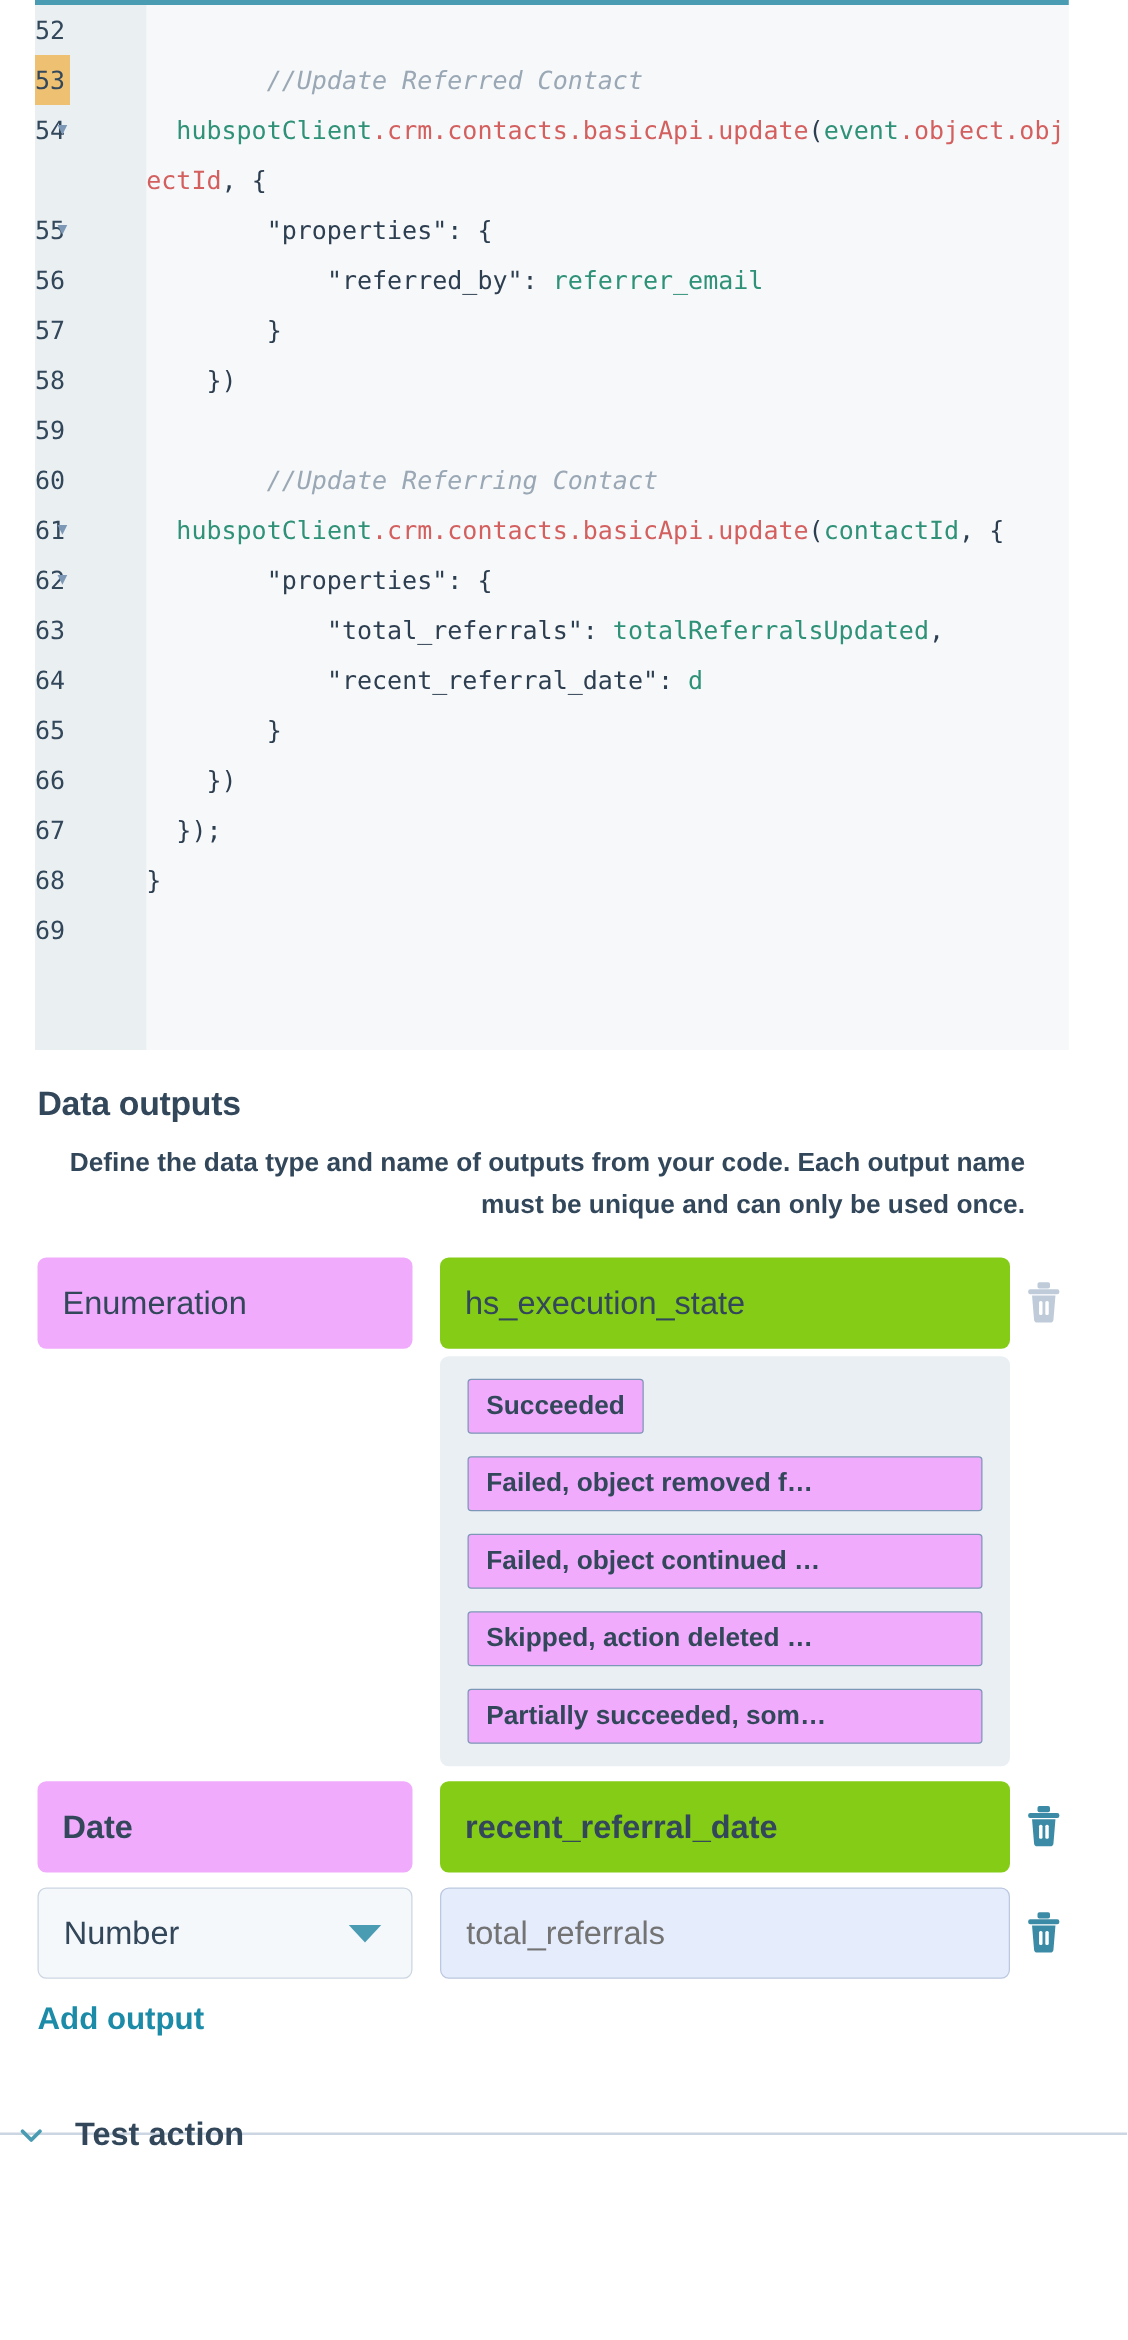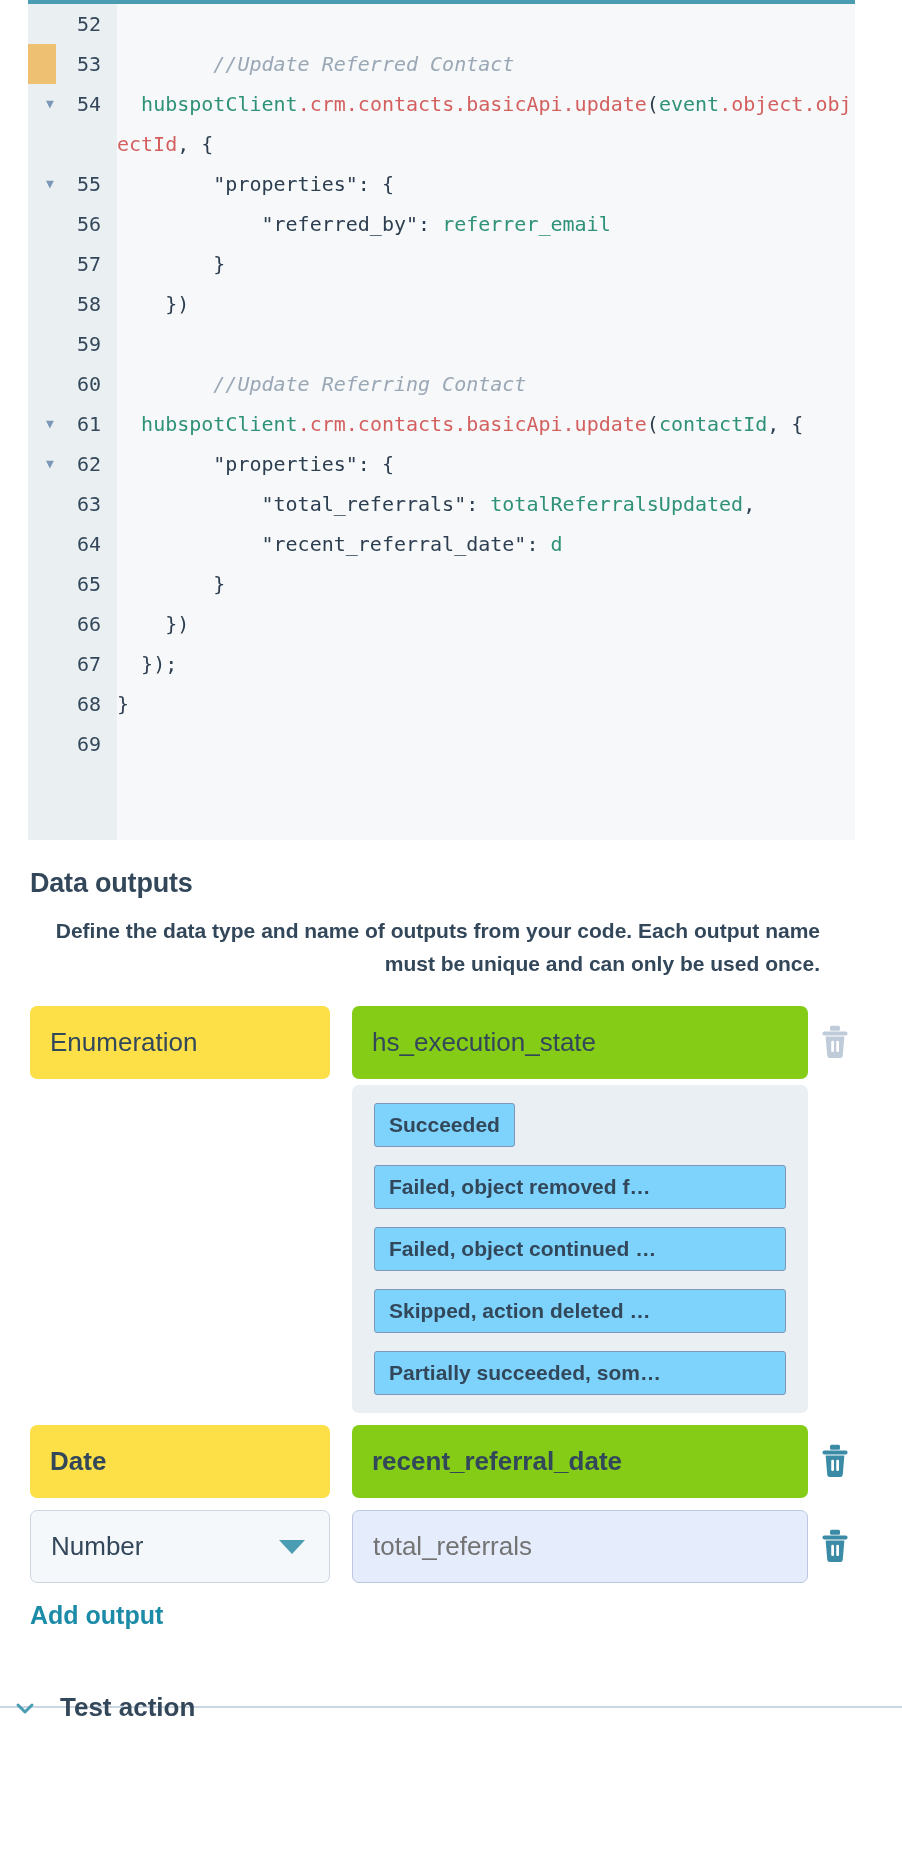--- a/index.html
+++ b/index.html
@@ -31,23 +31,23 @@
   }
   .code-rows {
     position: absolute; left: 0; top: 0; right: 0;
     font-family: "DejaVu Sans Mono", "Liberation Mono", monospace;
     font-size: 20px;
     line-height: 40px;
   }
   .row { position: relative; min-height: 40px; display: flex; }
   .ln {
     position: relative; flex: 0 0 89px; width: 89px;
-    text-align: right; padding-right: 16px;
+    text-align: left; padding-right: 16px;
     color: #33475b; font-size: 20px; line-height: 40px;
-    background: transparent; user-select: none; padding-left: 48px;
+    background: transparent; user-select: none;
   }
   .fold {
     position: absolute; left: 18px; top: 0;
     color: #7c98b6; font-size: 13px; line-height: 40px;
   }
   .code {
     flex: 1 1 auto; padding-left: 0; color: #2d3e50;
     white-space: pre-wrap; word-break: break-all;
     line-height: 40px;
   }
@@ -72,21 +72,21 @@
   }
 
   .out-row { position: relative; margin: 0 0 12px 0; height: 73px; }
   .field {
     position: absolute; top: 0; height: 73px;
     border-radius: 7px;
     display: flex; align-items: center;
     padding: 0 20px;
     font-size: 26px; color: #33475b;
   }
-  .field.type  { left: 30px;  width: 300px; background: #fde047; }
+  .field.type  { left: 30px;  width: 300px; background: #f0abfc; }
   .field.name  { left: 352px; width: 456px; background: #84cc16; }
   .field.type.editable {
     background: #f5f8fa; border: 1px solid #cbd6e2; color: #33475b;
     justify-content: space-between;
   }
   .field.name.focused {
     background: #e5ecfb; border: 1px solid #bcc8e0; color: #737373;
   }
   .caret {
     width: 0; height: 0;
@@ -99,21 +99,21 @@
     position: absolute; top: 18px; left: 820px;
     width: 30px; height: 36px;
   }
 
   .enum-box {
     position: absolute; left: 352px; top: 0;
     width: 456px; background: #eaeff4;
     border-radius: 7px; padding: 18px 22px;
   }
   .enum-item {
-    background: #7dd3fc; border: 1px solid #7c98b6;
+    background: #f0abfc; border: 1px solid #7c98b6;
     border-radius: 3px;
     height: 44px; display: inline-flex; align-items: center;
     padding: 0 14px; margin-bottom: 18px;
     font-size: 21px; font-weight: bold; color: #33475b;
     white-space: nowrap;
   }
   .enum-item:last-child { margin-bottom: 0; }
   .enum-item.wide { display: flex; width: 100%; }
 
   .add-output {

